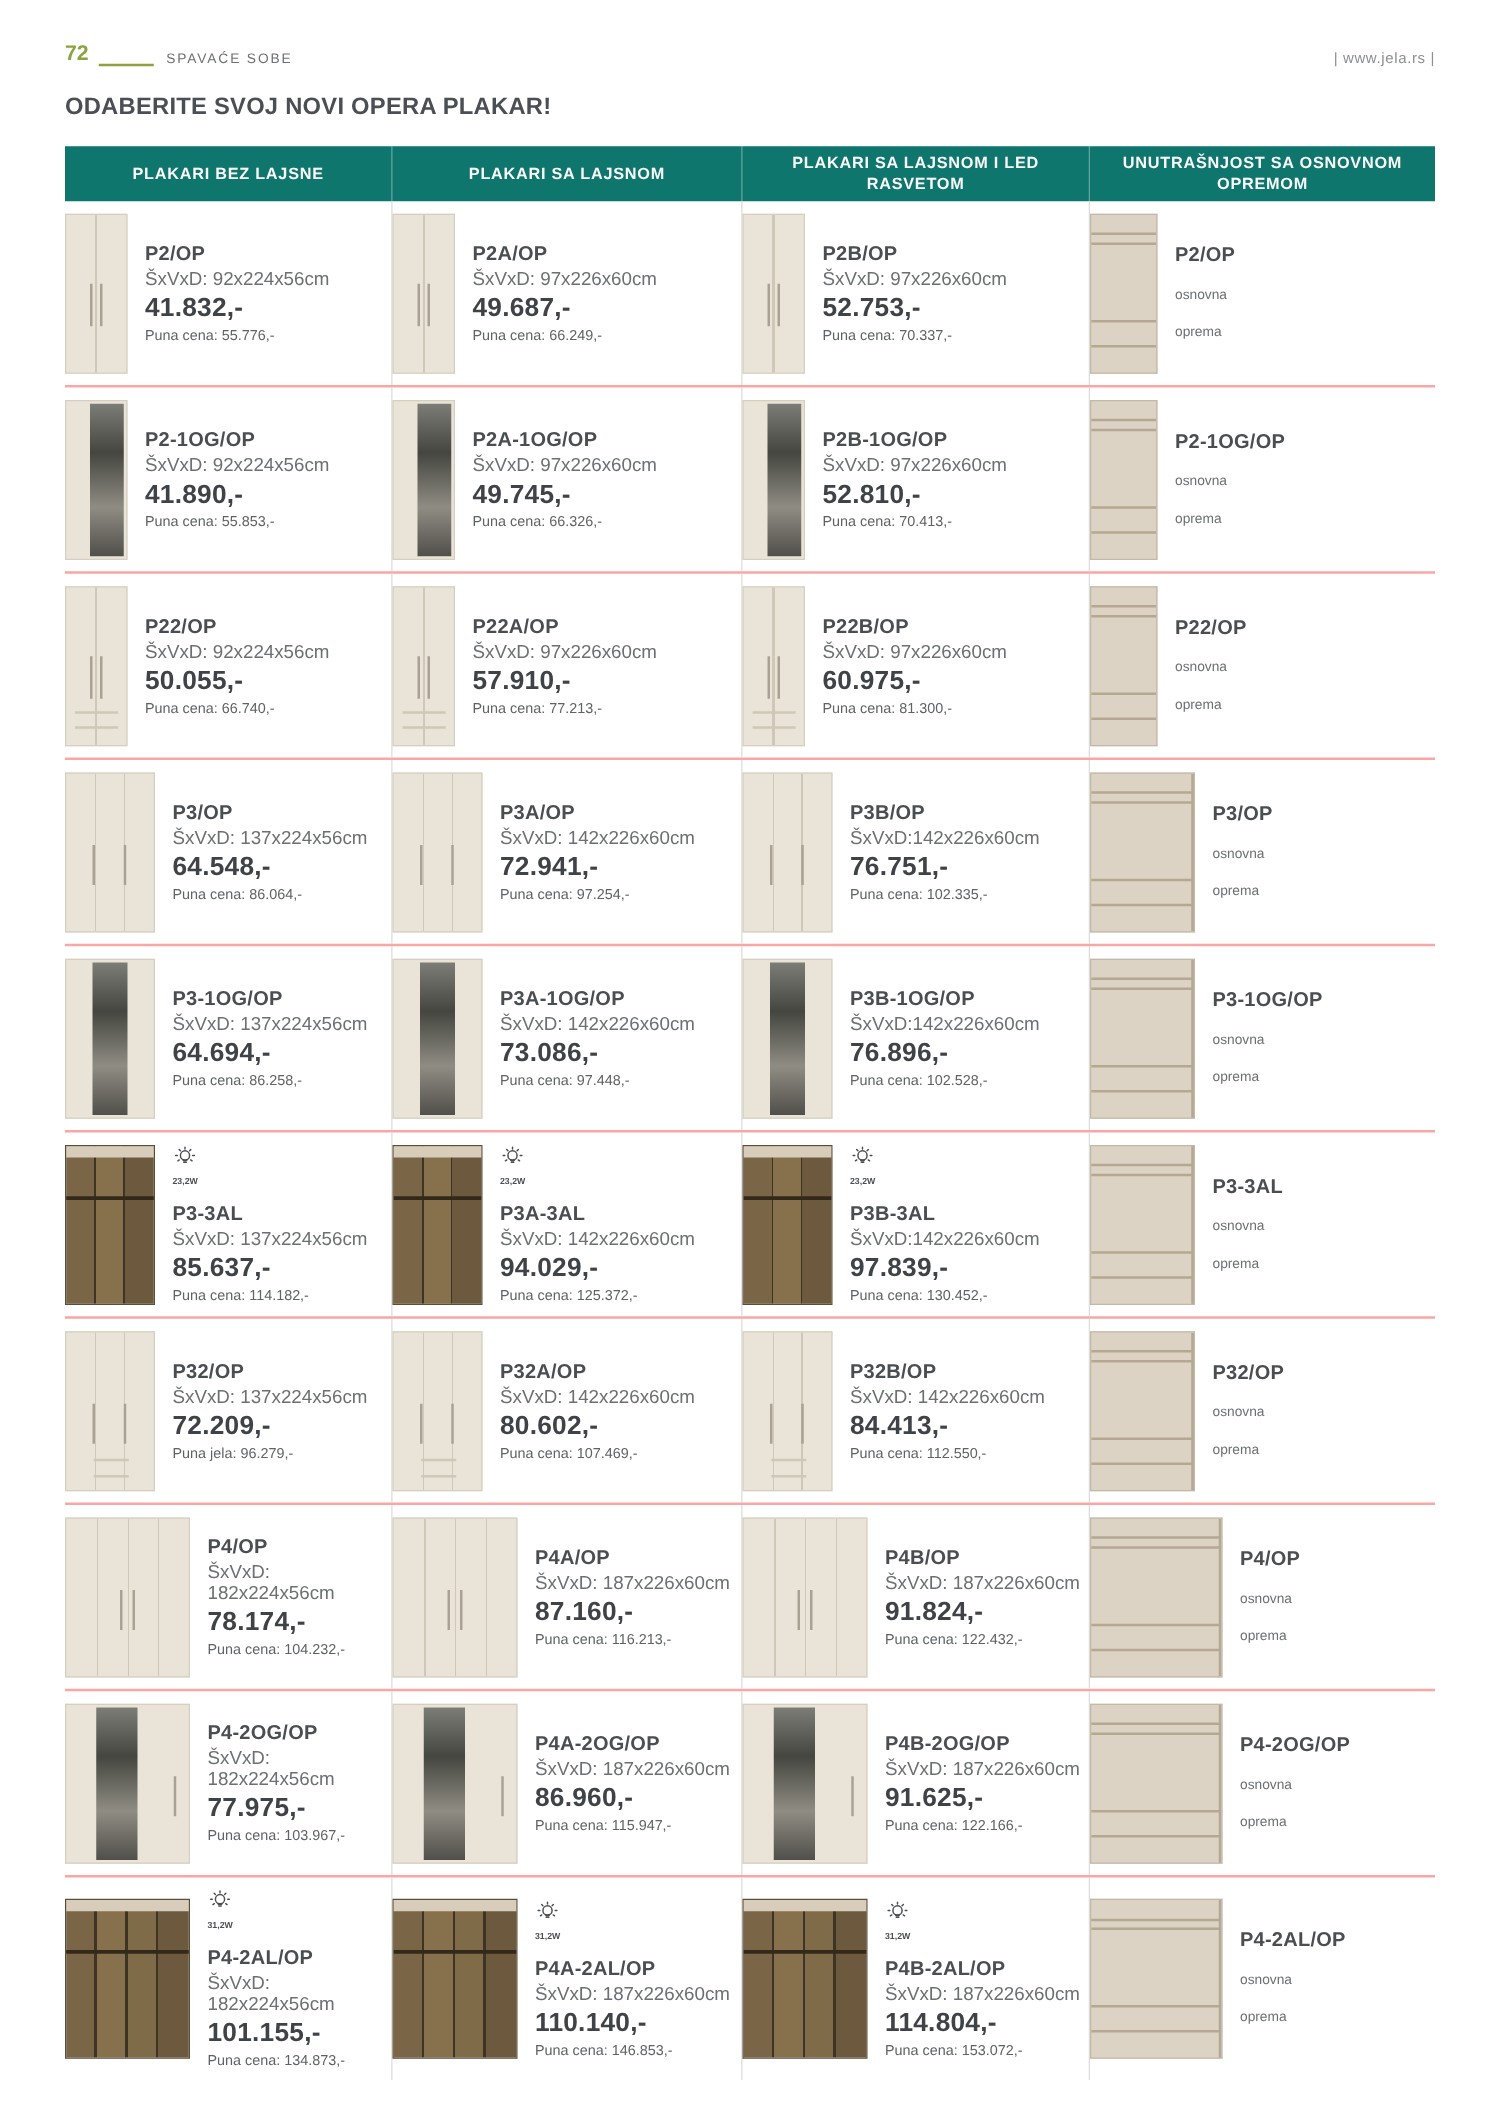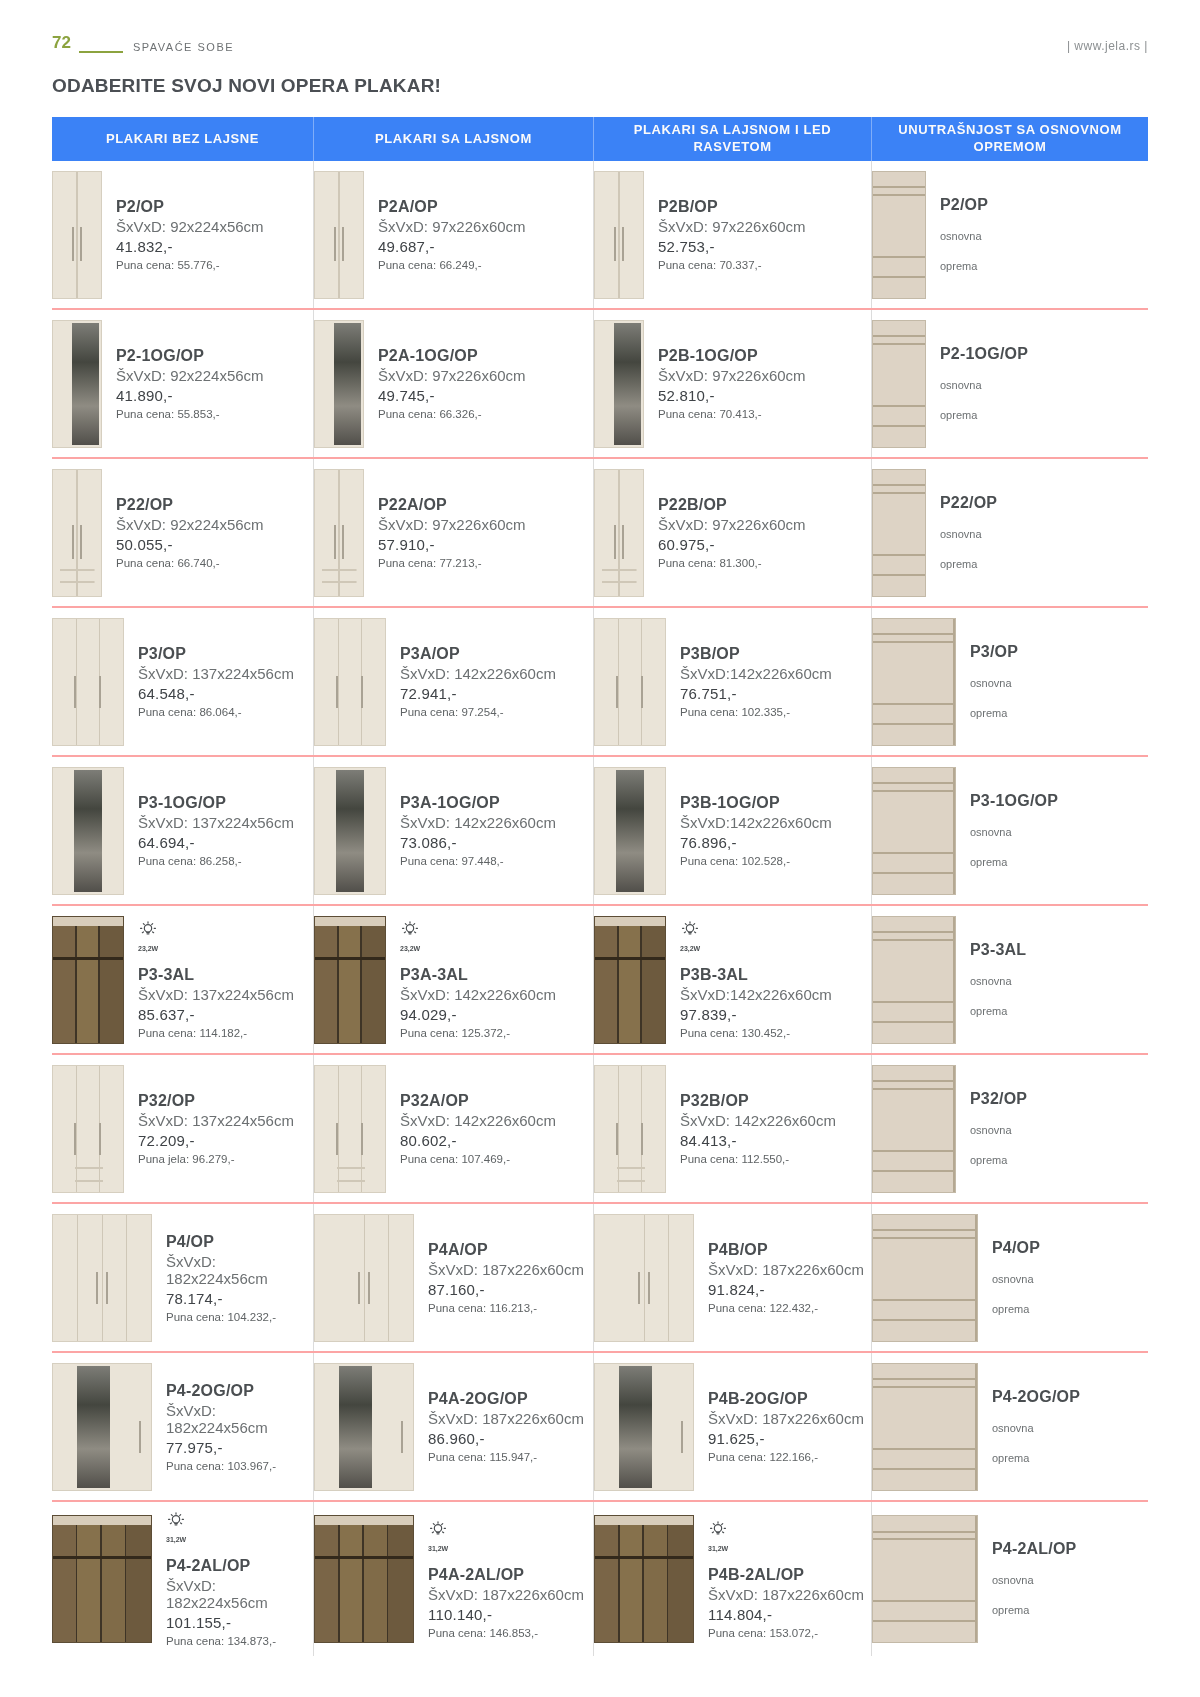--- a/index.html
+++ b/index.html
@@ -12,33 +12,33 @@
   .greenline{width:44px;height:2px;background:#8ca33f;margin:0 10px 0 8px;}
   .section{font-size:11px;letter-spacing:1.5px;color:#6d7173;}
   .website{margin-left:auto;font-size:12px;color:#8b8f91;letter-spacing:.5px;}
 
   
   .title{font-size:19px;font-weight:bold;color:#4b4f54;margin-top:22px;letter-spacing:.2px;}
   .subtitle{font-size:16.5px;color:#56595c;margin-top:10px;letter-spacing:.2px;}
 
   
   .grid{margin-top:20px;}
-  .colhead{display:grid;grid-template-columns:261px 280px 278px 277px;background:#3b82f6;color:#fbfafa;min-height:44px;}
+  .colhead{display:grid;grid-template-columns:261px 280px 278px 277px;background:#0f766e;color:#fbfafa;min-height:44px;}
   .colhead .hc{display:flex;align-items:center;justify-content:center;text-align:center;
     font-size:13px;font-weight:bold;letter-spacing:.6px;line-height:1.3;padding:5px 26px;border-left:1px solid rgba(255,255,255,.35);}
   .colhead .hc:first-child{border-left:none;}
 
   .row{display:grid;grid-template-columns:261px 280px 278px 277px;min-height:147px;border-bottom:2px solid #fca5a5;}
   .row:last-child{border-bottom:none;}
   .cell{display:flex;align-items:center;padding:9px 4px 9px 0;border-left:1px solid #dcdcdc;}
   .cell:first-child{border-left:none;}
   .pinfo{margin-left:14px;}
   .pcode{font-size:16px;font-weight:bold;color:#4a4e51;letter-spacing:.2px;}
   .pdims{font-size:15px;color:#6c7072;margin-top:2px;}
-  .pprice{font-size:15px;font-weight:normal;color:#3f4347;margin-top:3px;letter-spacing:.2px;}
+  .pprice{font-size:21px;font-weight:bold;color:#3f4347;margin-top:3px;letter-spacing:.2px;}
   .pfull{font-size:11.5px;color:#5f6365;margin-top:4px;}
   .icap{font-size:11px;color:#6c7072;line-height:1.35;margin-top:15px;}
 
   
   .led{margin-bottom:14px;}
   .led .watt{display:block;font-size:7px;font-weight:bold;color:#4a4e51;margin-top:1px;}
 
   
   .wimg{position:relative;flex:none;height:128px;background:#eae4d8;border:1px solid #d6cfc0;box-sizing:border-box;background-repeat:no-repeat;}
   

